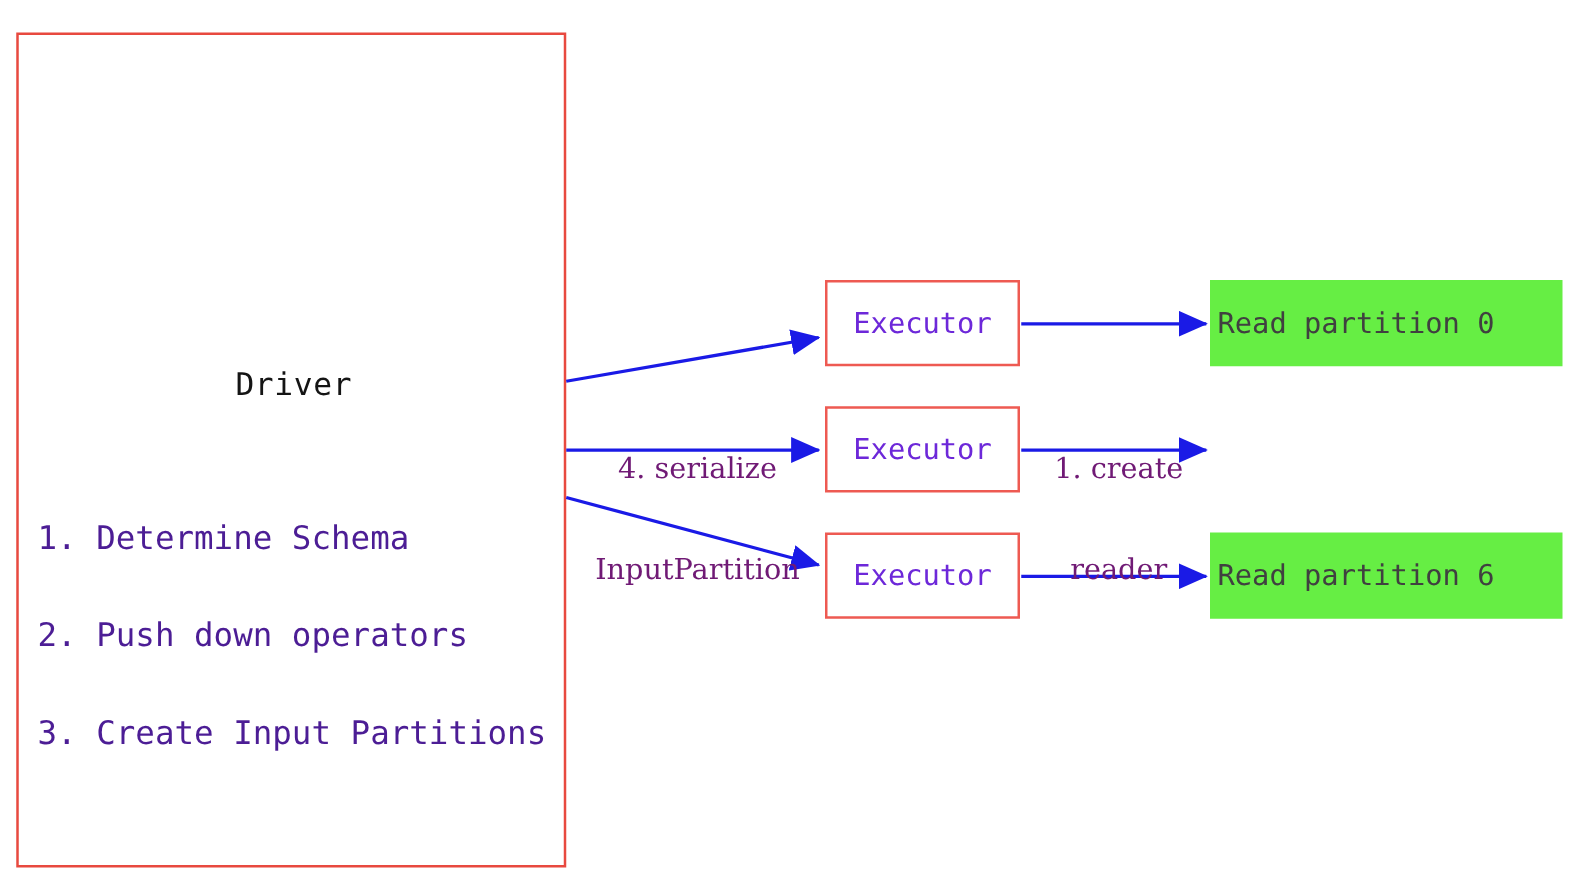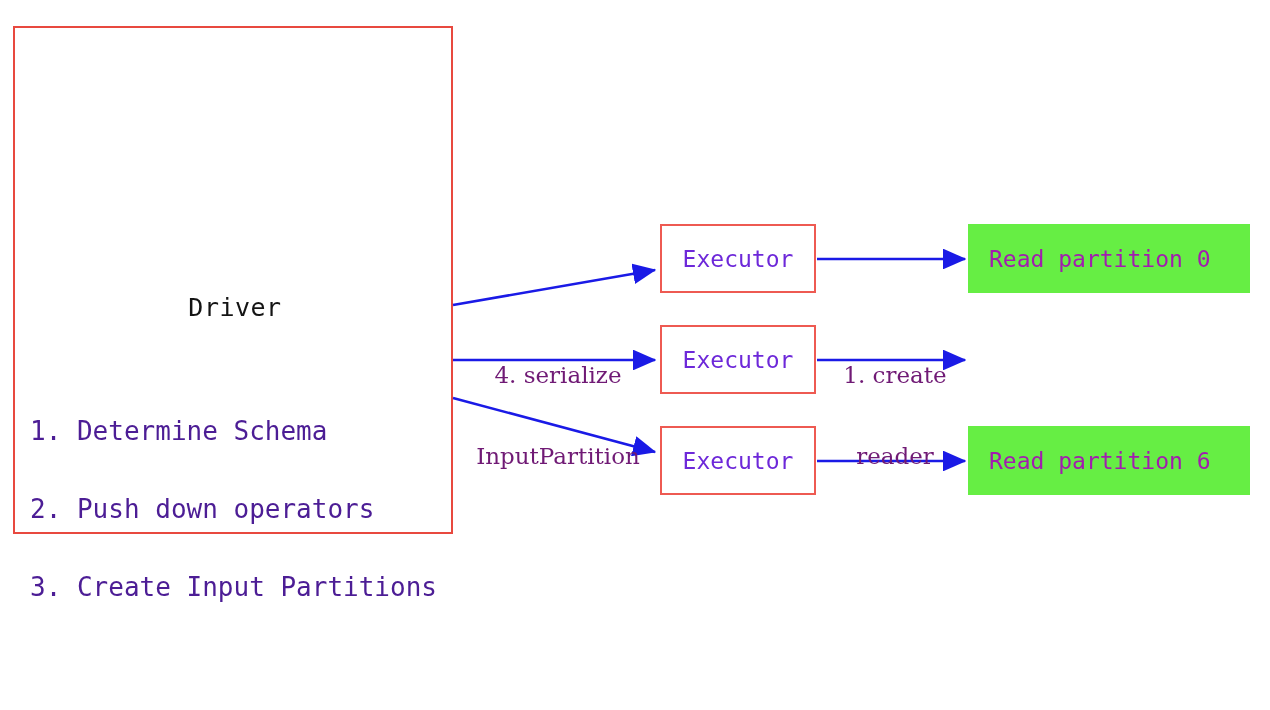--- a/index.html
+++ b/index.html
@@ -16,21 +16,21 @@
     font-family: "Liberation Sans", sans-serif;
   }
   .box {
     position: absolute;
     box-sizing: border-box;
   }
   .driver-box {
     left: 13px;
     top: 26px;
     width: 440px;
-    height: 508px;
+    height: 668px;
     border: 2px solid #e8493f;
     background: #ffffff;
   }
   .driver-title {
     position: absolute;
     left: 0;
     top: 265px;
     width: 440px;
     text-align: center;
     font-family: "DejaVu Sans Mono", "Liberation Mono", monospace;
@@ -72,22 +72,22 @@
     width: 282px;
     height: 69px;
     background: #66ee44;
     display: flex;
     align-items: center;
     justify-content: flex-start;
   }
   .partition-label {
     font-family: "DejaVu Sans Mono", "Liberation Mono", monospace;
     font-size: 23px;
-    color: #a21caf;
-    padding-left: 21px;
+    color: #404040;
+    padding-left: 6px;
     letter-spacing: 0px;
     white-space: pre;
   }
 
   .ex1 { top: 224px; }
   .ex2 { top: 325px; }
   .ex3 { top: 426px; }
   .pt1 { top: 224px; }
   .pt2 { top: 325px; }
   .pt3 { top: 426px; }

